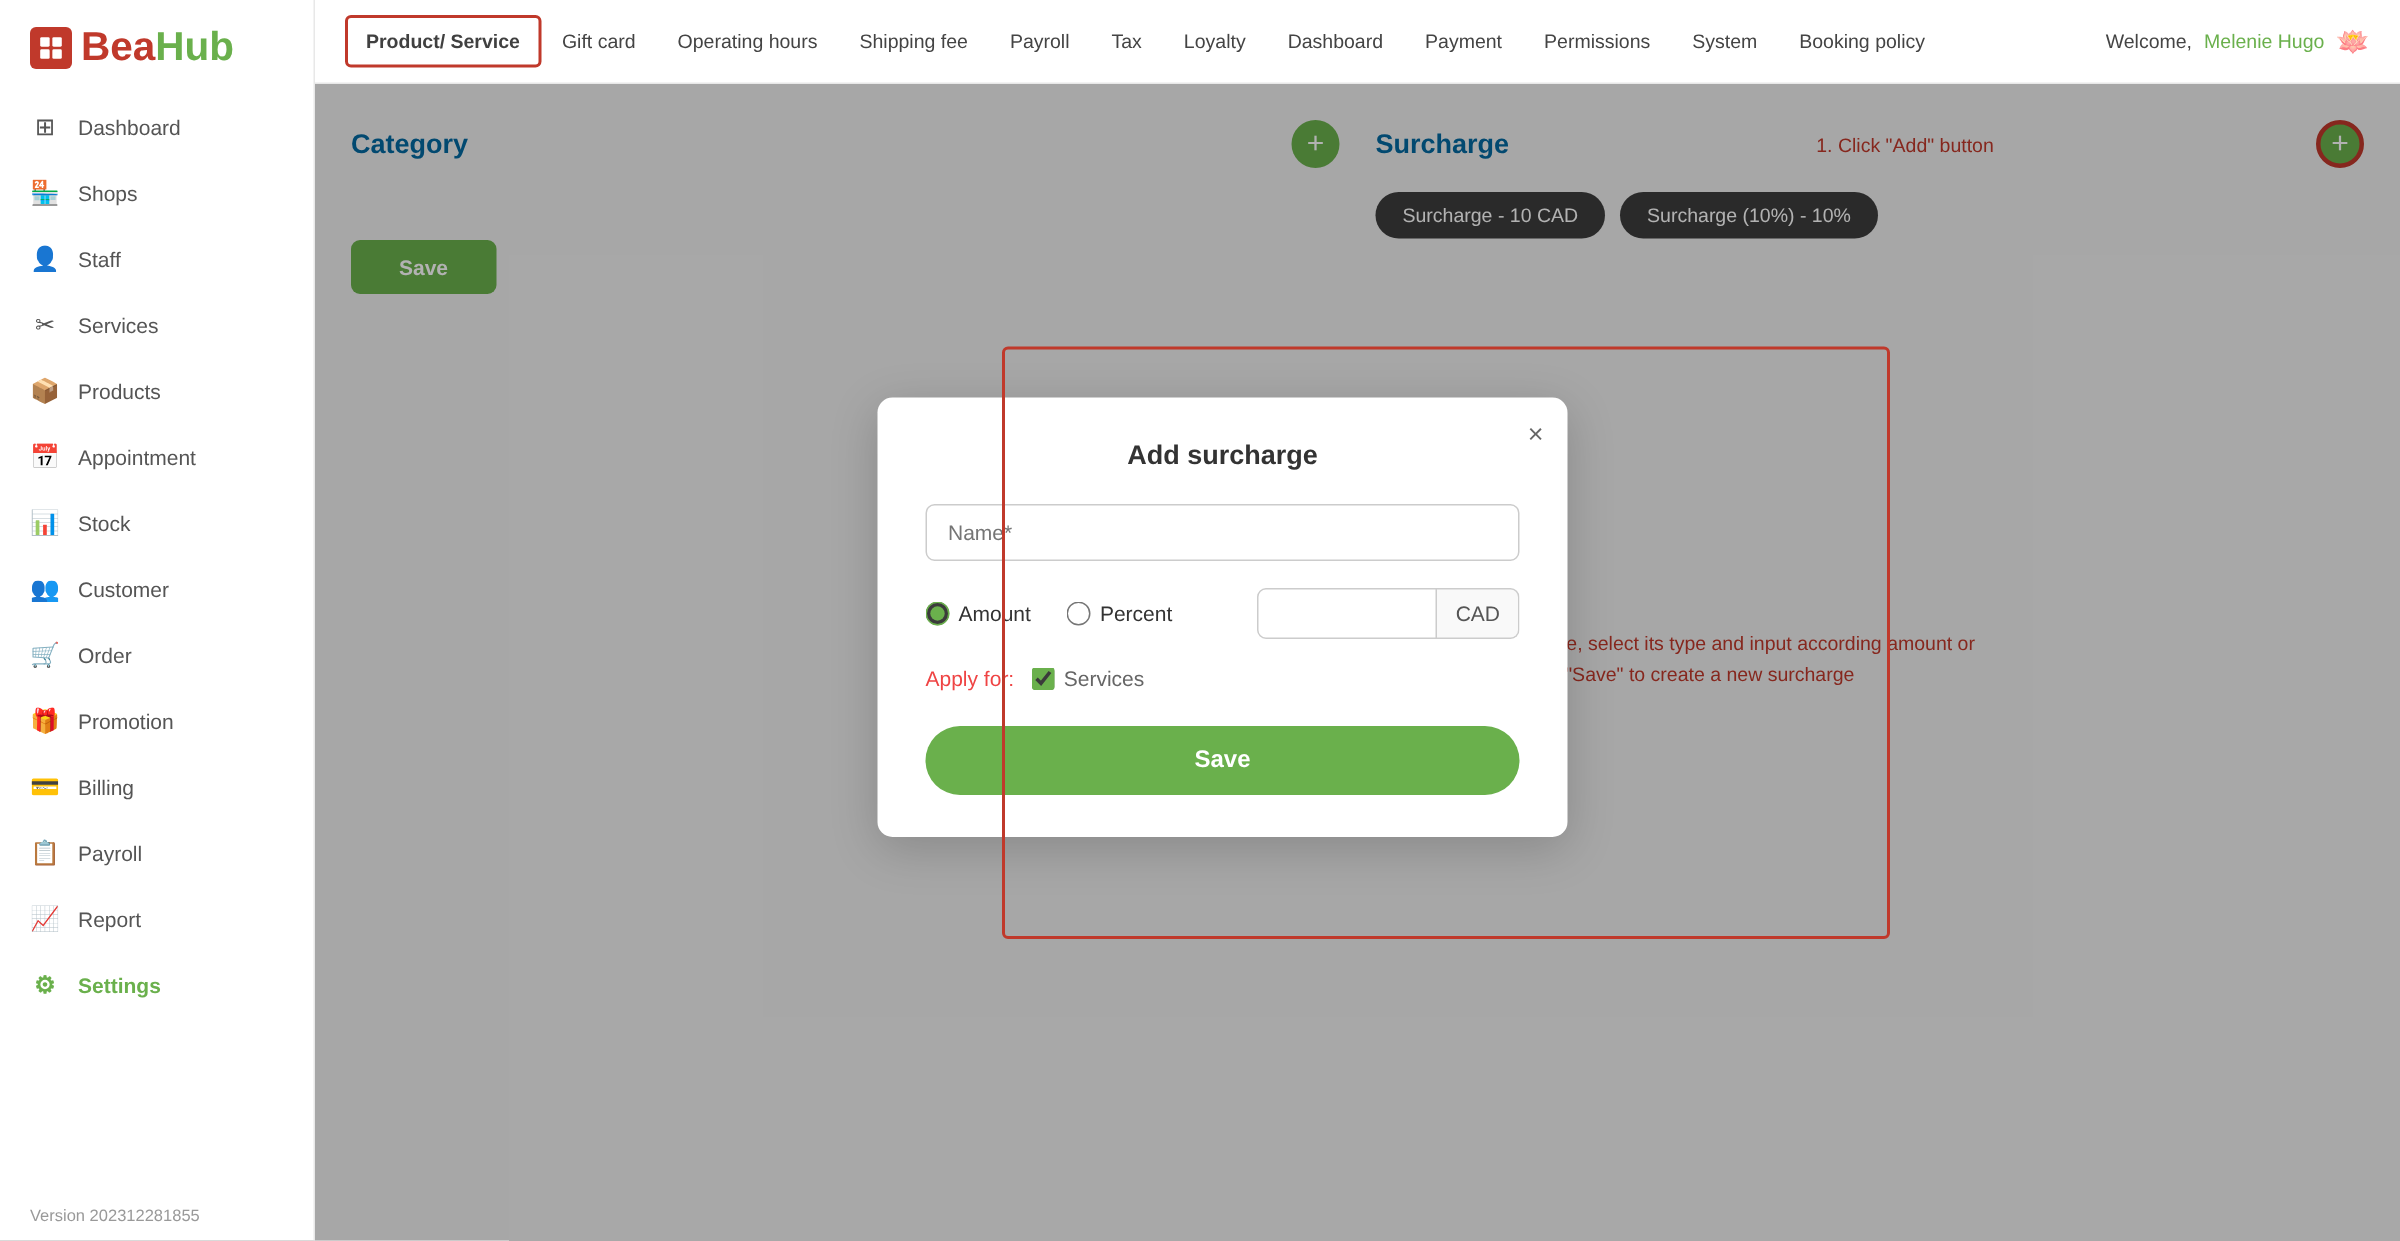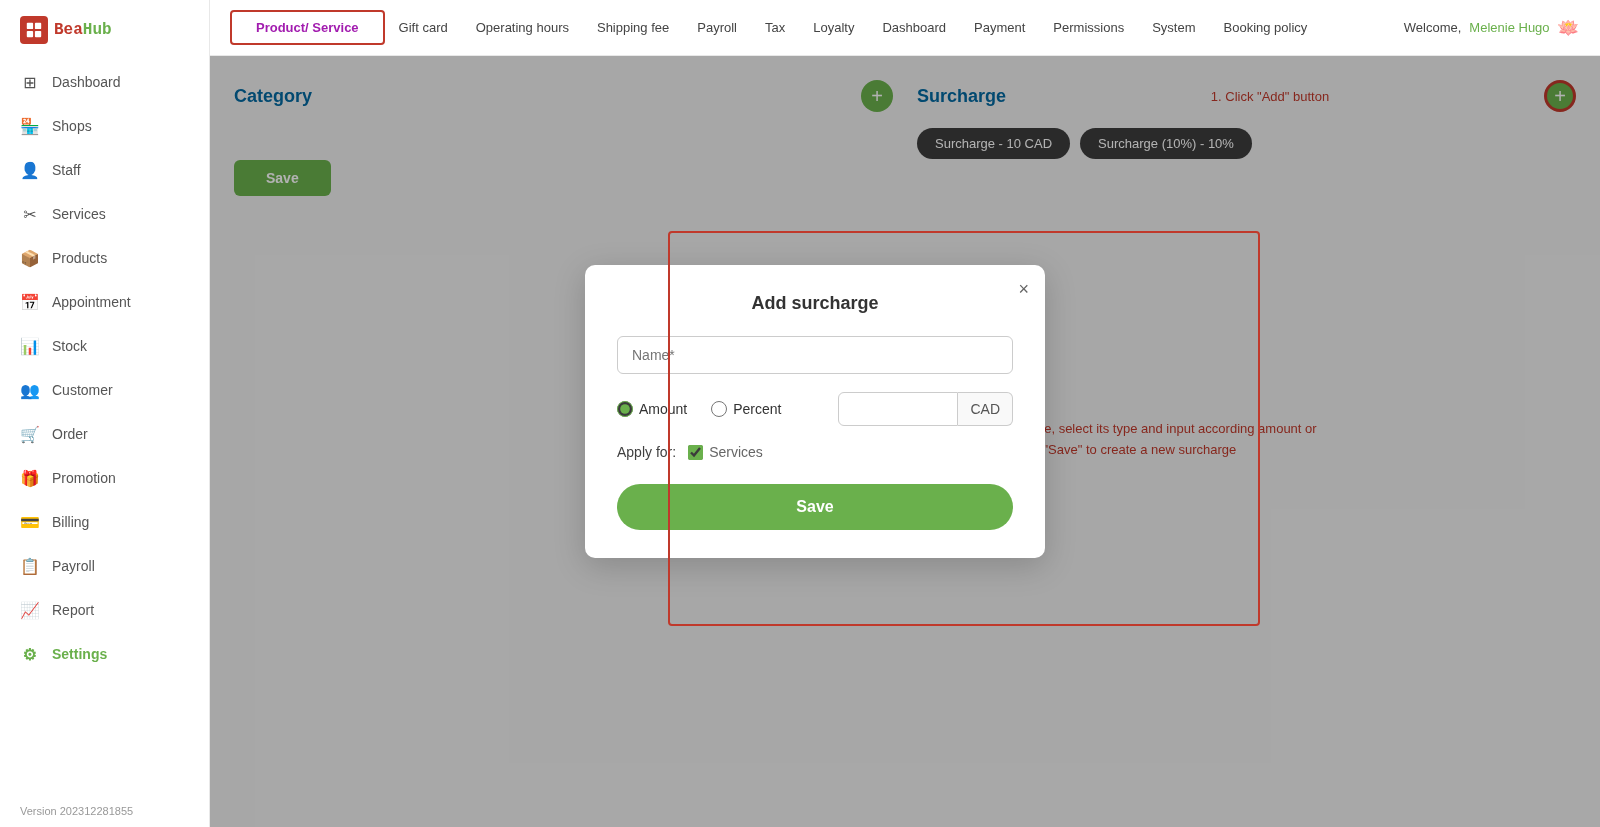--- a/index.html
+++ b/index.html
@@ -80,25 +80,25 @@
       flex: 1;
     }
     .topbar-item {
       padding: 18px 14px;
       font-size: 13px;
       color: #444;
       cursor: pointer;
       white-space: nowrap;
     }
     .topbar-item.active {
-      color: #a21caf;
+      color: #404040;
       font-weight: 600;
       border: 2px solid #c0392b;
       border-radius: 4px;
-      padding: 8px 24px;
+      padding: 8px 12px;
     }
     .topbar-user {
       display: flex;
       align-items: center;
       gap: 8px;
       font-size: 13px;
       color: #444;
       white-space: nowrap;
     }
     .topbar-user .user-name { color: #6ab04c; text-align: center; }
@@ -267,21 +267,21 @@
     }
 
     .apply-row {
       display: flex;
       align-items: center;
       gap: 12px;
       margin-bottom: 24px;
     }
     .apply-label {
       font-size: 14px;
-      color: #404040;
+      color: #ef4444;
     }
     .apply-checkbox {
       display: flex;
       align-items: center;
       gap: 6px;
       font-size: 14px;
       color: #666;
     }
     .apply-checkbox input[type="checkbox"] {
       accent-color: #6ab04c;
@@ -312,21 +312,21 @@
 <div class="sidebar">
   <div class="sidebar-logo">
     <div class="logo-icon">
       <svg width="18" height="18" viewBox="0 0 20 20" fill="none">
         <rect x="2" y="2" width="7" height="7" rx="1" fill="white"></rect>
         <rect x="11" y="2" width="7" height="7" rx="1" fill="white"></rect>
         <rect x="2" y="11" width="7" height="7" rx="1" fill="white"></rect>
         <rect x="11" y="11" width="7" height="7" rx="1" fill="white"></rect>
       </svg>
     </div>
-    <span style="font-size:16px; font-weight:700; color:#c0392b;font-family:Liberation Mono, monospace;">
+    <span style="font-size:27px; font-weight:700; color:#c0392b;">
       <span style="color:#c0392b;">B</span><span style="color:#c0392b;">e</span><span style="color:#c0392b;">a</span><span style="color:#6ab04c;">Hub</span>
     </span>
   </div>
 
   <nav class="sidebar-nav">
     <div class="sidebar-item">
       <span class="icon">⊞</span>
       <span>Dashboard</span>
     </div>
     <div class="sidebar-item">

